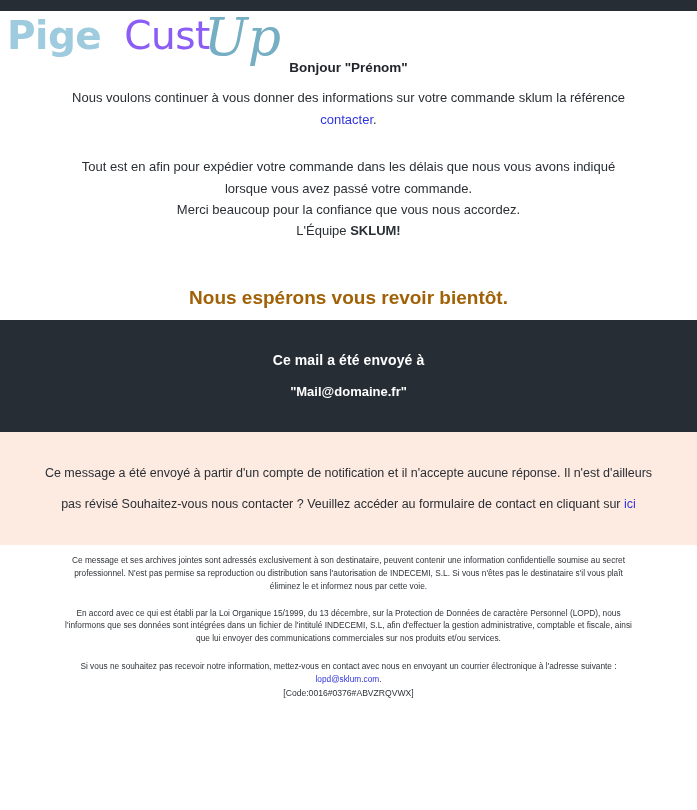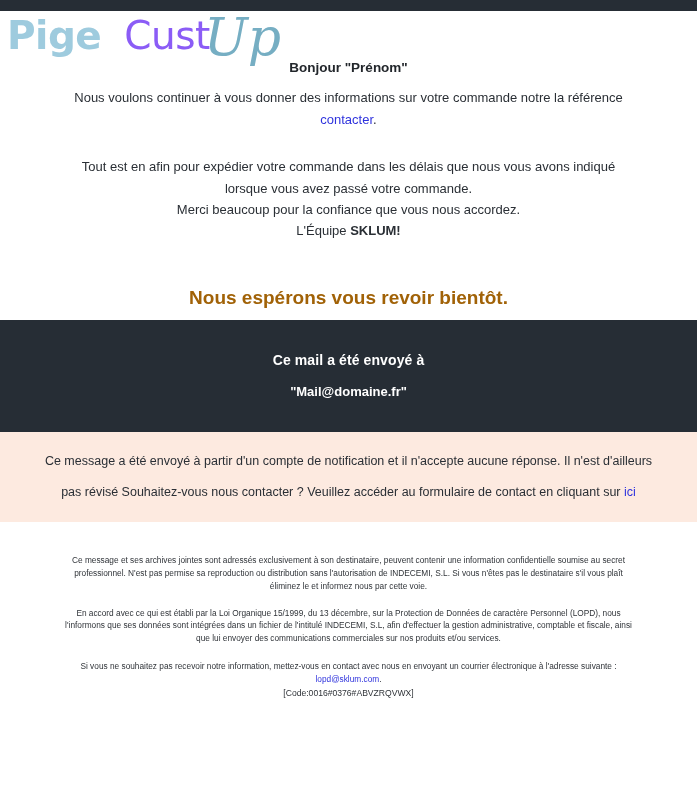--- a/index.html
+++ b/index.html
@@ -140,21 +140,21 @@
     font-weight: bold;
     margin-top: 13px;
     line-height: 1.4;
   }
 
   
   .peach-band {
     position: absolute;
     top: 432px; left: 0;
     width: 697px;
-    height: 90px;
+    height: 113px;
     background: #fdeae0;
     color: #2a2f35;
     display: flex;
     align-items: center;
     justify-content: center;
     padding: 0 40px;
   }
   .peach-band p {
     margin: 0;
     font-size: 12.5px;
@@ -195,21 +195,21 @@
       <span class="logo-pige">Pige</span>
       <span class="logo-cust">Cust</span>
       <span class="logo-up">Up</span>
     </div>
   </div>
 
   <div class="body-copy">
     <p class="greeting">Bonjour "Prénom"</p>
 
     <p class="para">
-      <span>Nous voulons continuer à vous donner des informations sur votre commande notre la référence</span>
+      <span>Nous voulons continuer à vous donner des informations sur votre commande sklum la référence</span>
       <br>
       <a class="link" href="#">contacter</a><span>.</span>
     </p>
 
     <p class="para block2">
       <span>Tout est en afin pour expédier votre commande dans les délais que nous vous avons indiqué</span>
       <br>
       <span>lorsque vous avez passé votre commande.</span>
     </p>
 

